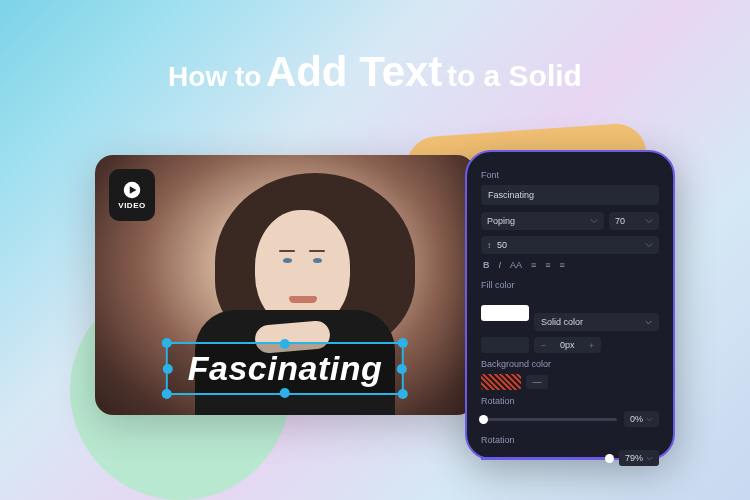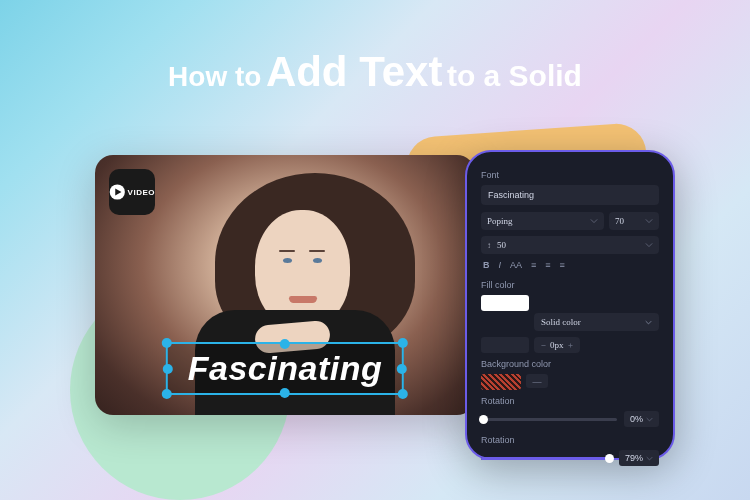--- a/index.html
+++ b/index.html
@@ -7,52 +7,52 @@
   background: linear-gradient(135deg, #7dd3e8 0%, #a0e0f0 15%, #d8e8f5 35%, #e8d5f2 55%, #d5e8f5 75%, #c8d8f0 100%); position: relative; }
 .title { position: absolute; top: 48px; left: 0; right: 0; text-align: center; color: #fff; font-weight: 700; }
 .title .t1 { font-size: 28px; }
 .title .t2 { font-size: 42px; vertical-align: baseline; }
 .title .t3 { font-size: 30px; }
 .blob-orange { position: absolute; width: 240px; height: 160px; background: #f4c274; border-radius: 30px; top: 130px; right: 100px; transform: rotate(-4deg); }
 .blob-green { position: absolute; width: 220px; height: 220px; background: #b8e8d0; border-radius: 50%; top: 280px; left: 70px; }
 .video-card { position: absolute; top: 155px; left: 95px; width: 380px; height: 260px; border-radius: 18px; overflow: hidden;
   background: radial-gradient(ellipse 300px 240px at 52% 42%, #e8cdb8 0%, #d8b8a0 22%, #8a6050 50%, #4a302a 75%, #2a1a18 100%);
   box-shadow: 0 10px 40px rgba(0,0,0,0.2); }
-.video-badge { position: absolute; top: 14px; left: 14px; width: 46px; height: 46px; background: #1a1a1a; border-radius: 10px; display: flex; flex-direction: row; align-items: center; justify-content: center; gap: 2px; }
+.video-badge { position: absolute; top: 14px; left: 14px; width: 46px; height: 52px; background: #1a1a1a; border-radius: 10px; display: flex; flex-direction: column; align-items: center; justify-content: center; gap: 2px; }
 .video-badge svg { width: 18px; height: 18px; }
 .video-badge span { color: #fff; font-size: 8px; font-weight: 700; letter-spacing: 0.5px; }
 .hair { position: absolute; top: 18px; left: 120px; width: 200px; height: 180px; background: #3a2822; border-radius: 50% 50% 40% 40%; }
 .face { position: absolute; top: 55px; left: 160px; width: 95px; height: 118px; background: #edd4c0; border-radius: 48% 48% 45% 45%; }
 .eye { position: absolute; width: 9px; height: 5px; background: #5a7a9a; border-radius: 50%; top: 48px; }
 .eye.l { left: 28px; } .eye.r { left: 58px; }
 .brow { position: absolute; width: 16px; height: 2px; background: #5a4238; border-radius: 2px; top: 40px; }
 .brow.l { left: 24px; } .brow.r { left: 54px; }
 .lips { position: absolute; width: 28px; height: 7px; background: #c87868; border-radius: 4px 4px 8px 8px; top: 86px; left: 34px; }
 .body { position: absolute; top: 155px; left: 100px; width: 200px; height: 120px; background: #1a1a1a; border-radius: 40px 40px 0 0; }
 .hand { position: absolute; top: 168px; left: 160px; width: 75px; height: 28px; background: #edd4c0; border-radius: 14px; transform: rotate(-5deg); }
 .text-sel { position: absolute; bottom: 20px; left: 50%; transform: translateX(-50%); border: 2px solid #2bb3e8; padding: 5px 20px; background: rgba(0,0,0,0.25); }
 .text-sel .txt { color: #fff; font-size: 34px; font-weight: 800; font-style: italic; letter-spacing: 0.5px; }
 .handle { position: absolute; width: 10px; height: 10px; background: #2bb3e8; border-radius: 50%; }
 .h1{top:-6px;left:-6px}.h2{top:-6px;right:-6px}.h3{bottom:-6px;left:-6px}.h4{bottom:-6px;right:-6px}
 .h5{top:-5px;left:50%;margin-left:-5px}.h6{bottom:-5px;left:50%;margin-left:-5px}
 .h7{left:-5px;top:50%;margin-top:-5px}.h8{right:-5px;top:50%;margin-top:-5px}
 .panel { position: absolute; top: 150px; right: 75px; width: 210px; height: 310px; background: #1a1d29; border-radius: 26px; border: 2px solid #6b5ce8; padding: 18px 14px 14px; box-shadow: 0 10px 40px rgba(0,0,0,0.3); color: #9098b0; font-size: 9px; }
 .panel .sec-label { color: #9098b0; font-size: 9px; margin-bottom: 5px; }
 .panel .field { background: #252835; border-radius: 4px; padding: 5px 7px; margin-bottom: 7px; color: #d0d5e5; font-size: 9px; }
-.panel .row { display: flex; gap: 5px; margin-bottom: 6px; align-items: flex-start; font-family: Liberation Serif, serif; }
+.panel .row { display: flex; gap: 5px; margin-bottom: 6px; align-items: center; }
 .panel .row .cell { flex: 1; display: flex; align-items: center; justify-content: space-between; background: #252835; border-radius: 4px; padding: 4px 6px; color: #d0d5e5; font-size: 9px; }
 .panel .row .cell svg { width: 8px; height: 8px; opacity: 0.6; }
 .panel .fmt { display: flex; gap: 9px; margin-bottom: 10px; padding: 0 2px; }
 .panel .fmt span { font-size: 9px; color: #9098b0; cursor: pointer; }
 .panel .fmt span.b { font-weight: 700; }
 .panel .fmt span.i { font-style: italic; }
 .panel .swatch { width: 48px; height: 16px; background: #fff; border-radius: 3px; }
 .panel .swatch.hatch { background: repeating-linear-gradient(45deg, #b84030, #b84030 2px, #2a1818 2px, #2a1818 4px); width: 40px; }
 .panel .drop { display: flex; align-items: center; justify-content: space-between; background: #252835; border-radius: 4px; padding: 4px 7px; font-size: 9px; color: #d0d5e5; flex: 1; margin-top: 18px; }
-.panel .step { display: flex; align-items: center; background: #252835; border-radius: 4px; padding: 3px 6px; font-size: 9px; color: #d0d5e5; gap: 3px; }
+.panel .step { display: flex; align-items: center; background: #252835; border-radius: 4px; padding: 3px 6px; font-size: 9px; color: #d0d5e5; gap: 13px; }
 .panel .step svg { width: 7px; height: 7px; opacity: 0.6; }
 .panel .dash { width: 22px; height: 14px; background: #252835; border-radius: 3px; display: flex; align-items: center; justify-content: center; color: #9098b0; }
 .panel .slider-row { display: flex; align-items: center; gap: 7px; margin-bottom: 8px; }
 .panel .track { flex: 1; height: 3px; background: #3a3d4d; border-radius: 2px; position: relative; }
 .panel .track.filled::before { content:''; position:absolute; left:0; top:0; height:100%; background:#6b5ce8; border-radius:2px; }
 .panel .track .thumb { position: absolute; width: 9px; height: 9px; background: #fff; border-radius: 50%; top: -3px; }
 .panel .val { background: #252835; border-radius: 3px; padding: 3px 6px; font-size: 9px; color: #d0d5e5; display: flex; align-items: center; gap: 3px; }
 .panel .val svg { width: 7px; height: 7px; opacity: 0.6; }
 .lbl-icon { display:inline-block; width:10px; font-size:8px; opacity:0.7; }
 </style>

